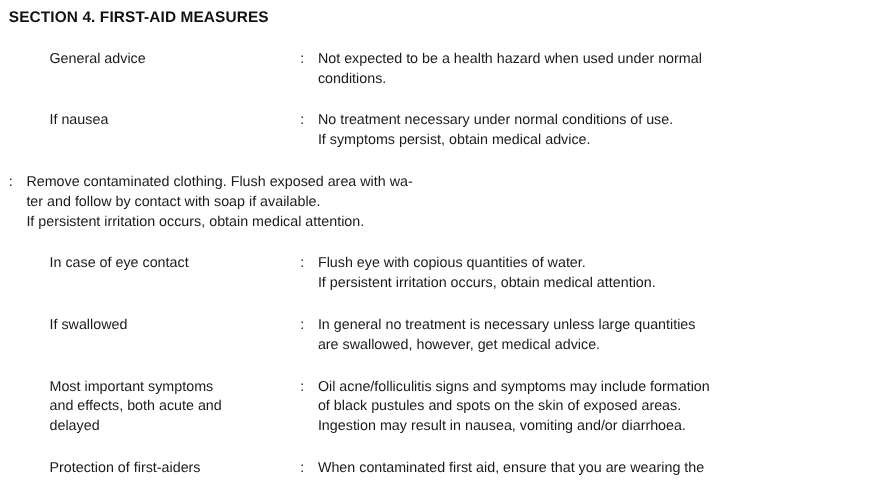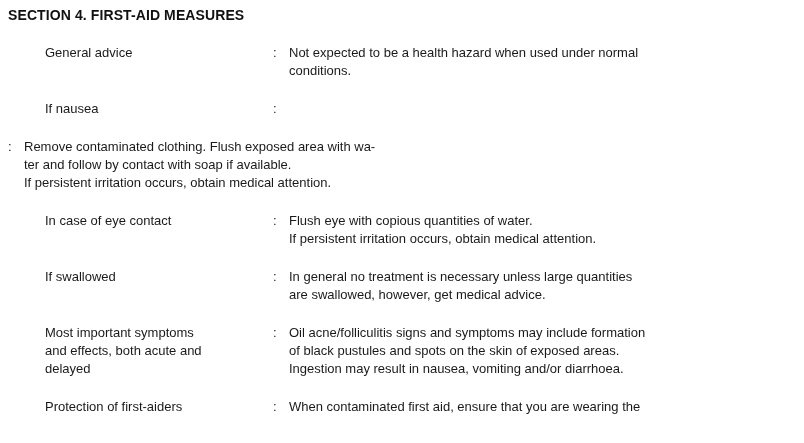--- a/index.html
+++ b/index.html
@@ -62,20 +62,22 @@
     <div class="row">
       <div class="label">General advice</div>
       <div class="colon">:</div>
       <div class="value">Not expected to be a health hazard when used under normal
 conditions.</div>
     </div>
 
     <div class="row">
       <div class="label">If nausea</div>
       <div class="colon">:</div>
+      <div class="value">No treatment necessary under normal conditions of use.
+If symptoms persist, obtain medical advice.</div>
     </div>
 
     <div class="row">
       <div class="colon">:</div>
       <div class="value">Remove contaminated clothing. Flush exposed area with wa-
 ter and follow by contact with soap if available.
 If persistent irritation occurs, obtain medical attention.</div>
     </div>
 
     <div class="row">

